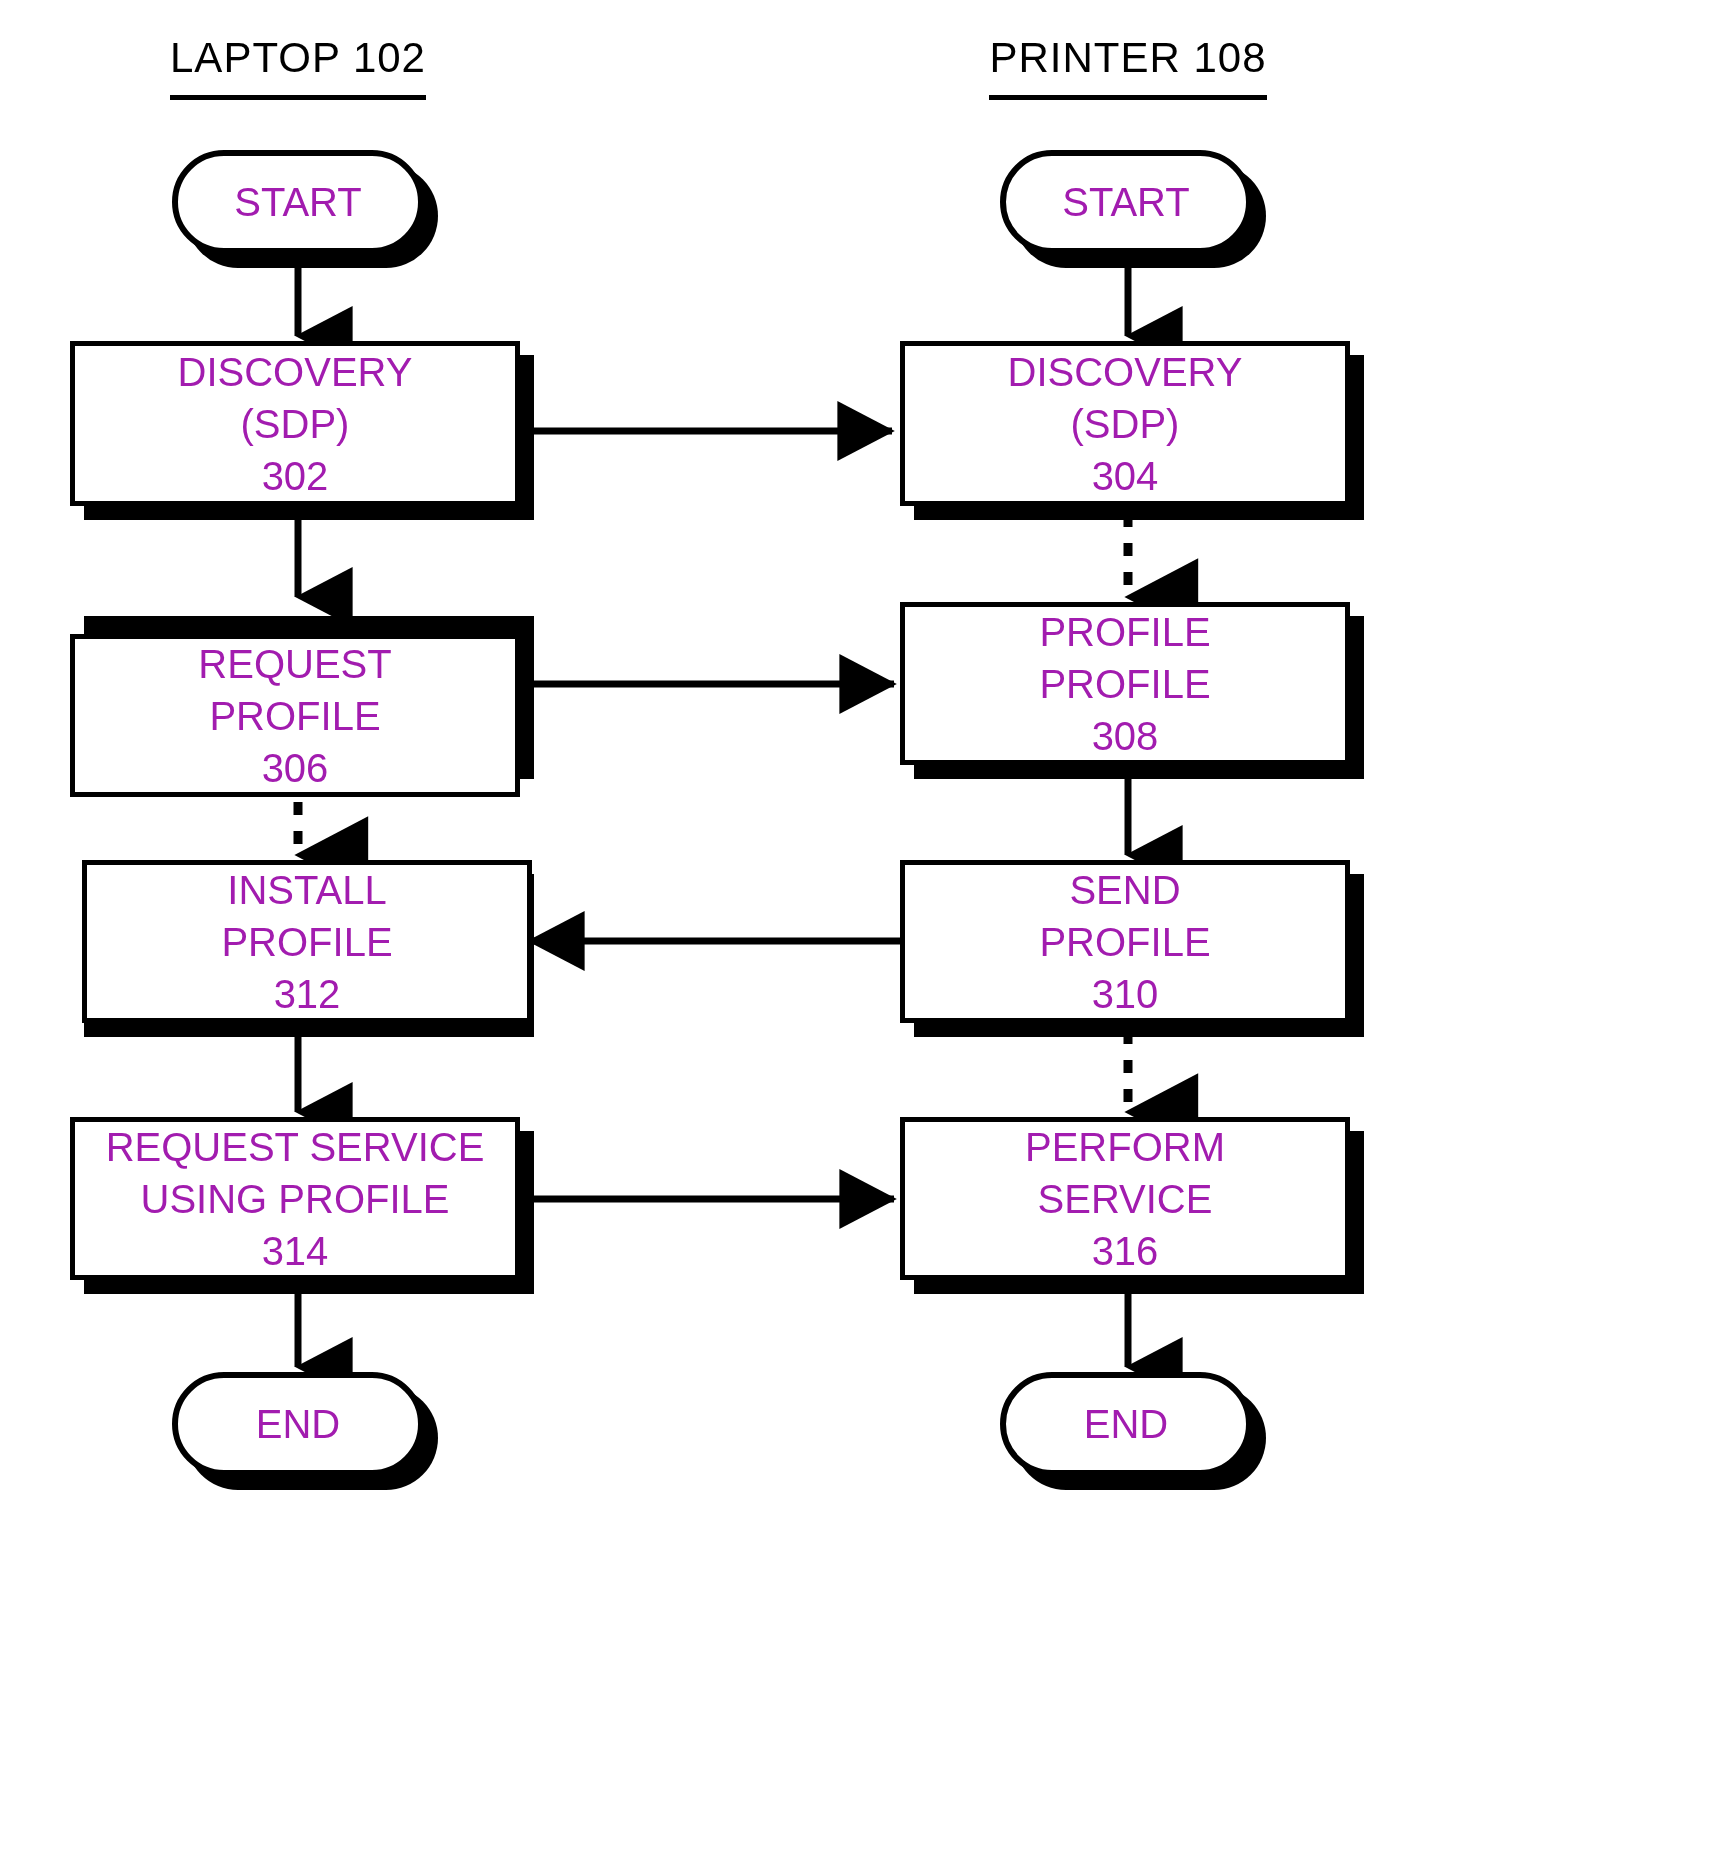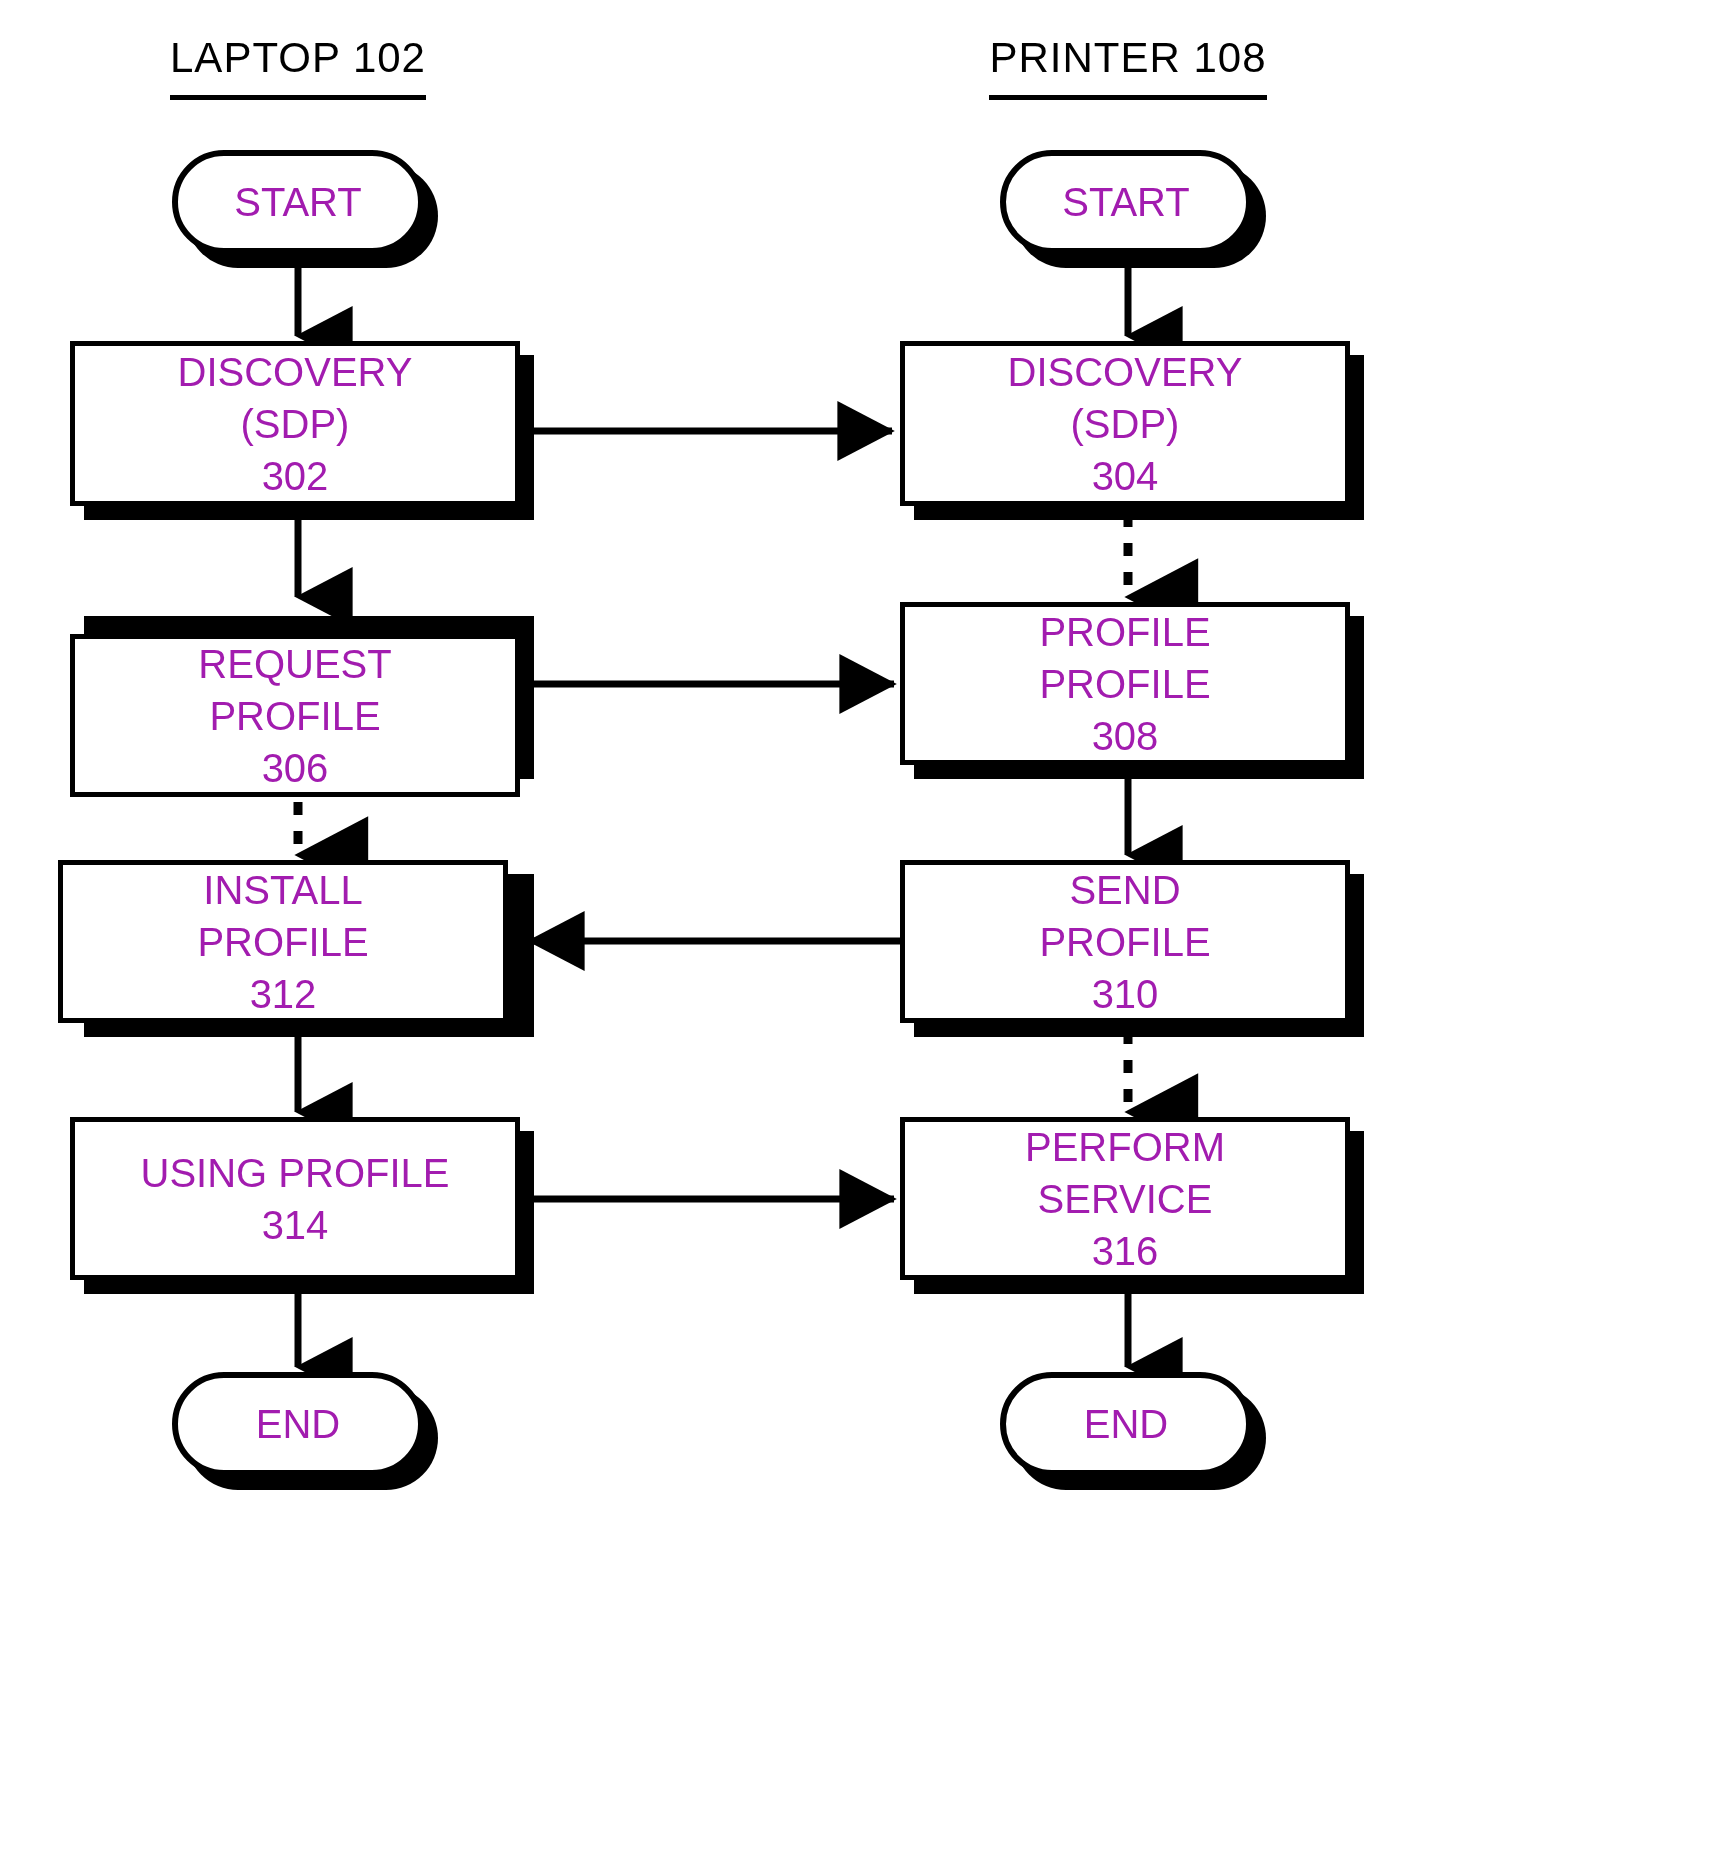--- a/index.html
+++ b/index.html
@@ -147,27 +147,28 @@
     <span class="node-line">(SDP)</span>
     <span class="node-line">302</span>
   </div>
 
   <div class="node process" style="left:70px; top:634px; width:450px; height:163px;">
     <span class="node-line">REQUEST</span>
     <span class="node-line">PROFILE</span>
     <span class="node-line">306</span>
   </div>
 
-  <div class="node process" style="left:58px; top:860px; width:450px; height:163px;">
+  <div class="node process" style="left:82px; top:860px; width:450px; height:163px;">
     <span class="node-line">INSTALL</span>
     <span class="node-line">PROFILE</span>
     <span class="node-line">312</span>
   </div>
 
   <div class="node process" style="left:70px; top:1117px; width:450px; height:163px;">
+    <span class="node-line">REQUEST SERVICE</span>
     <span class="node-line">USING PROFILE</span>
     <span class="node-line">314</span>
   </div>
 
   <div class="node terminator" style="left:172px; top:1372px; width:252px; height:104px;">
     <span class="node-line">END</span>
   </div>
 
   <div class="node terminator" style="left:1000px; top:150px; width:252px; height:104px;">
     <span class="node-line">START</span>

